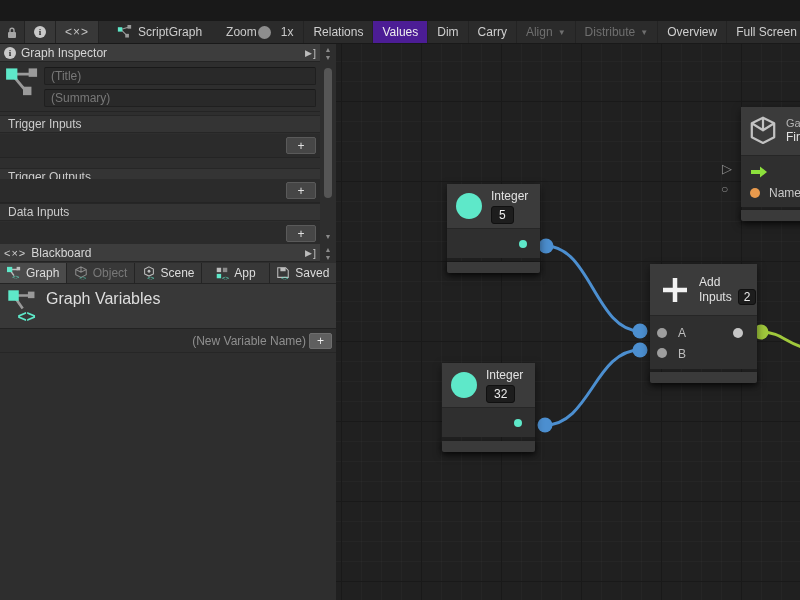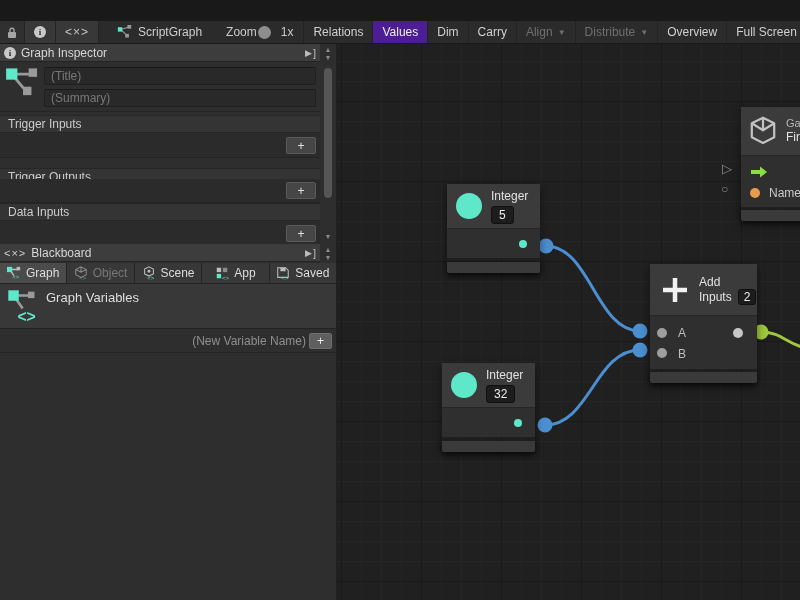--- a/index.html
+++ b/index.html
@@ -64,21 +64,21 @@
   .sc-arrow { display:block; text-align:center; color:#8a8a8a; font-size:7px; line-height:8px; }
   .sc-thumb { position:absolute; left:4px; top:24px; width:8px; height:130px; background:#565656; border-radius:4px; }
   .sc-down { position:absolute; left:0; bottom:4px; width:16px; text-align:center; color:#8a8a8a; font-size:7px; }
   
   .bb-tabs { position:absolute; left:0; width:336px; height:21px; display:flex; background:#333333; border-bottom:1px solid #242424; }
   .bb-tab { flex:1; display:flex; align-items:center; justify-content:center; gap:5px;
             background:#383838; border-right:1px solid #242424; color:#dcdcdc; }
   .bb-tab.active { background:#4b4b4b; }
   .bb-tab.disabled { color:#787878; }
   .var-box { position:absolute; left:0; width:336px; height:45px; background:#383838; border-bottom:1px solid #222; }
-  .var-title { position:absolute; left:46px; top:6px; font-size:13px; color:#dedede; }
+  .var-title { position:absolute; left:46px; top:6px; font-size:16px; color:#dedede; }
   .var-desc { position:absolute; left:46px; top:23px; font-size:12px; color:#a8a8a8; }
   .newvar-row { position:absolute; left:0; width:336px; height:23px; background:#2e2e2e; border-bottom:1px solid #262626; }
   .newvar-input { position:absolute; left:4px; top:2px; width:302px; height:18px; background:transparent;
                   border:none; outline:none; text-align:right; color:#8f8f8f; font-size:12px;
                   font-family:"Liberation Sans","DejaVu Sans",sans-serif; }
   .newvar-input::placeholder { color:#8f8f8f; opacity:1; }
   .newvar-add { position:absolute; right:4px; top:3px; width:23px; height:16px; background:#5f5f5f;
                 border:1px solid #6e6e6e; border-radius:2px; color:#f0f0f0;
                 display:flex; align-items:center; justify-content:center; }
   

